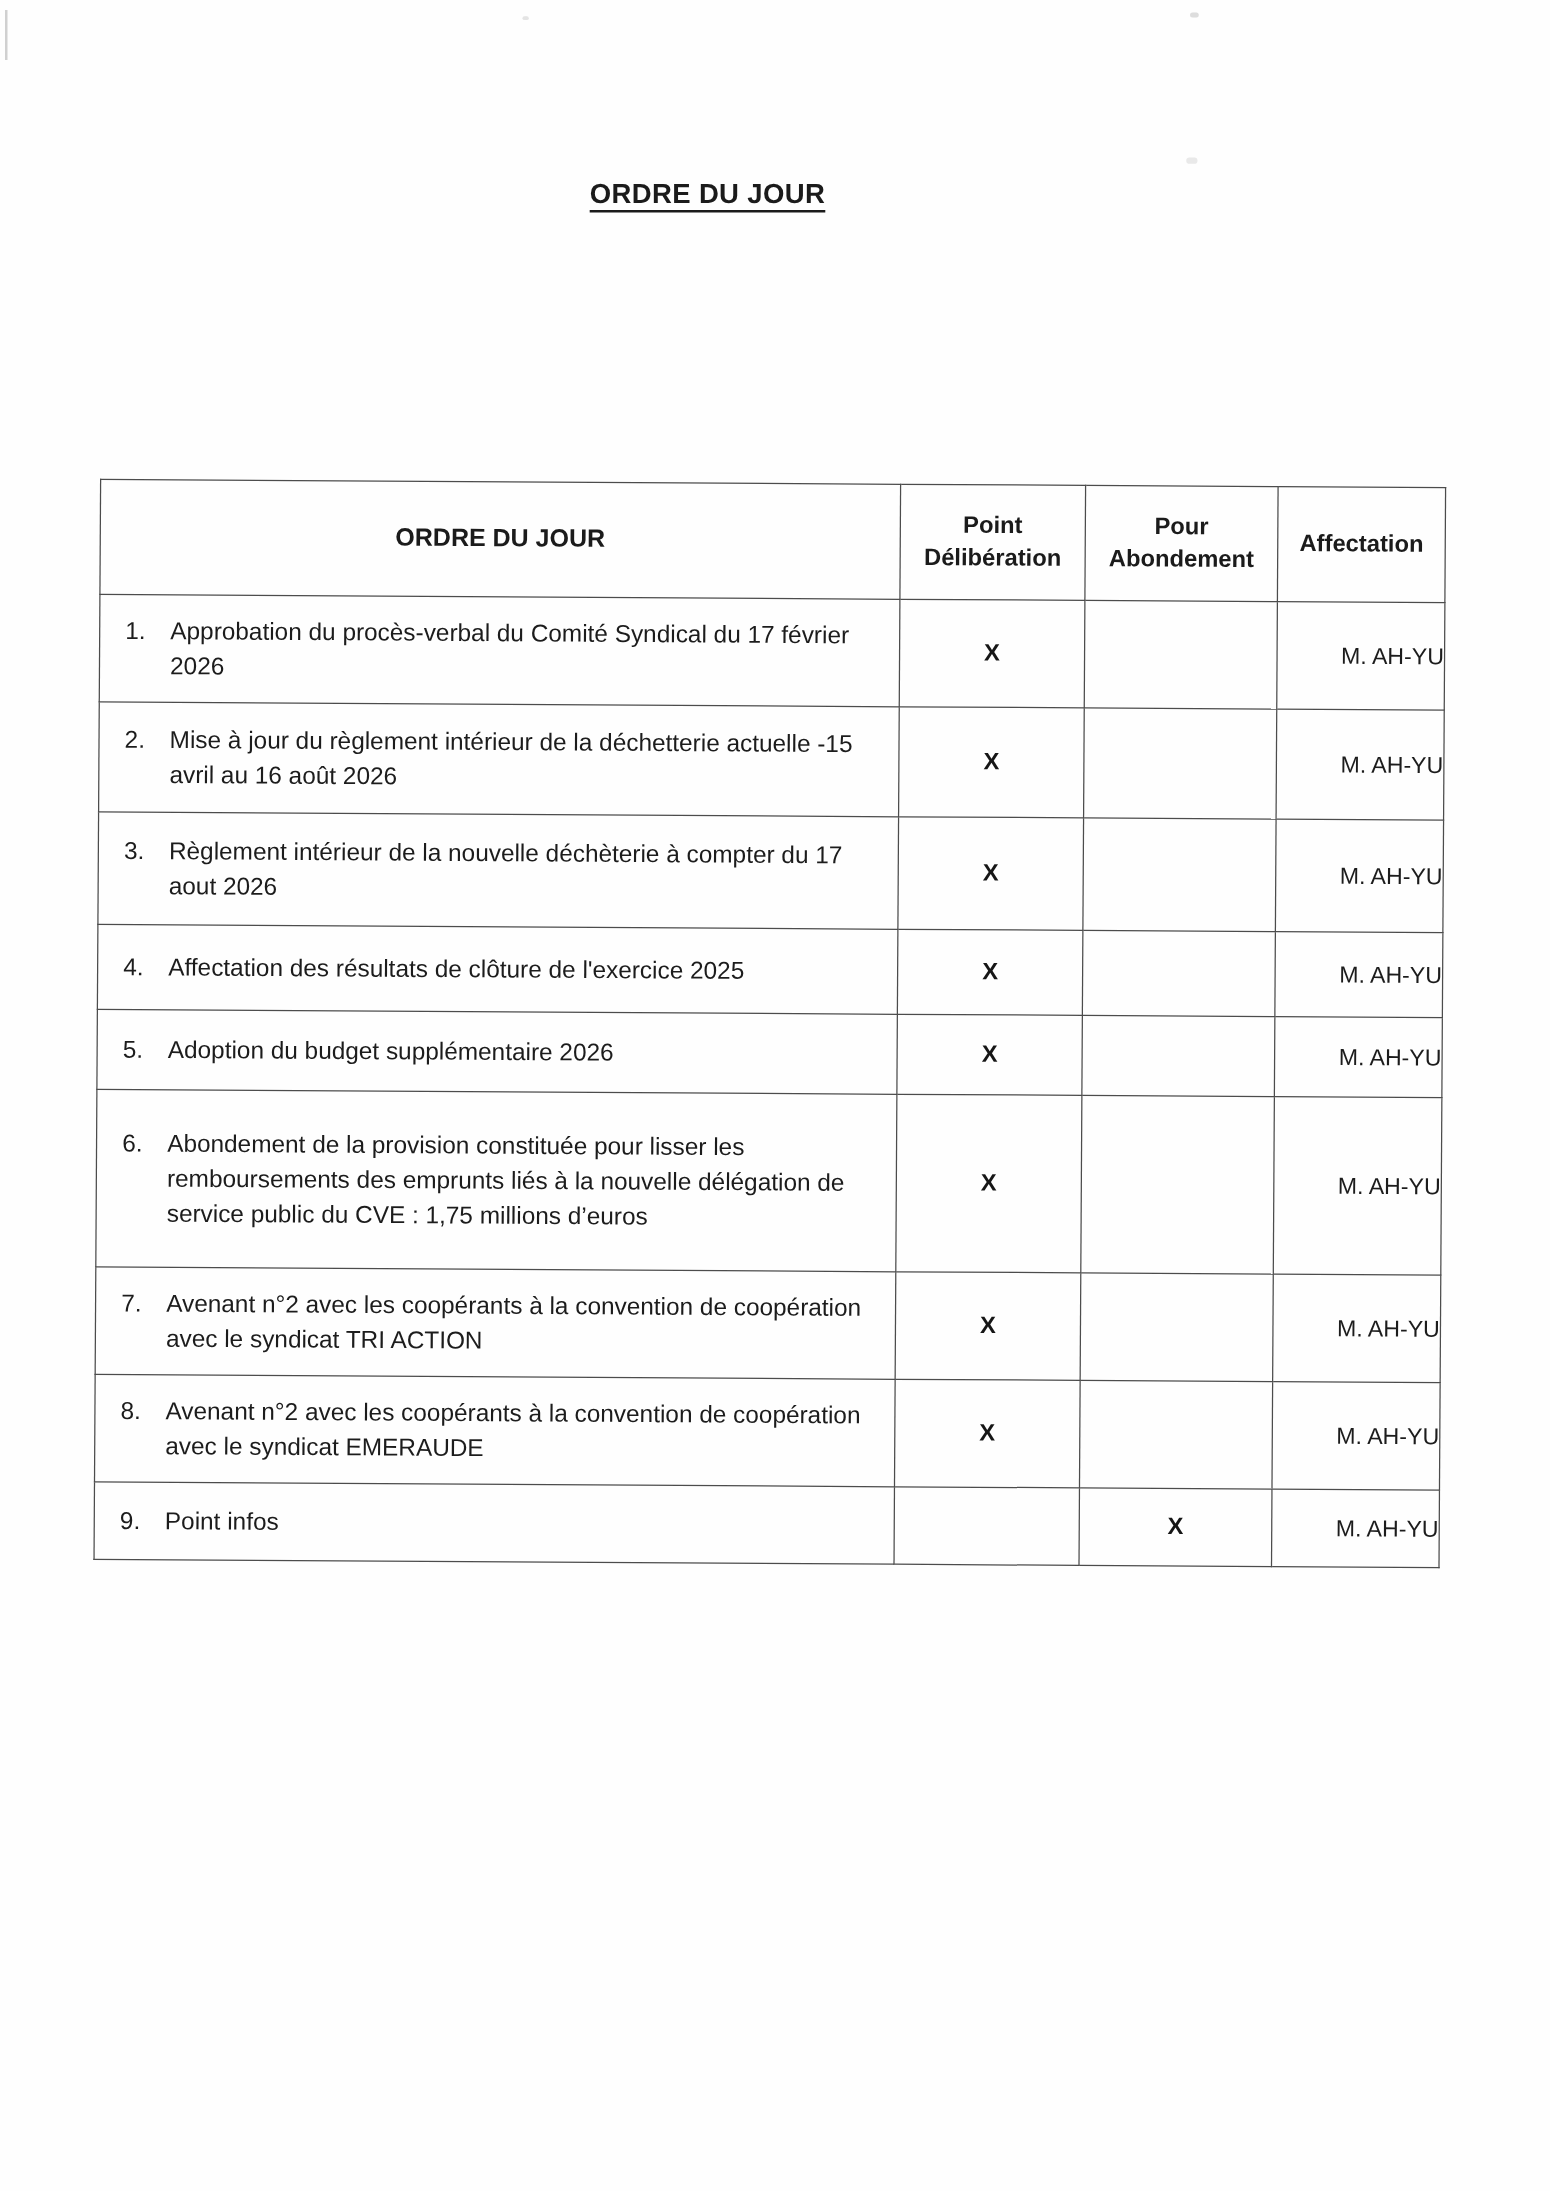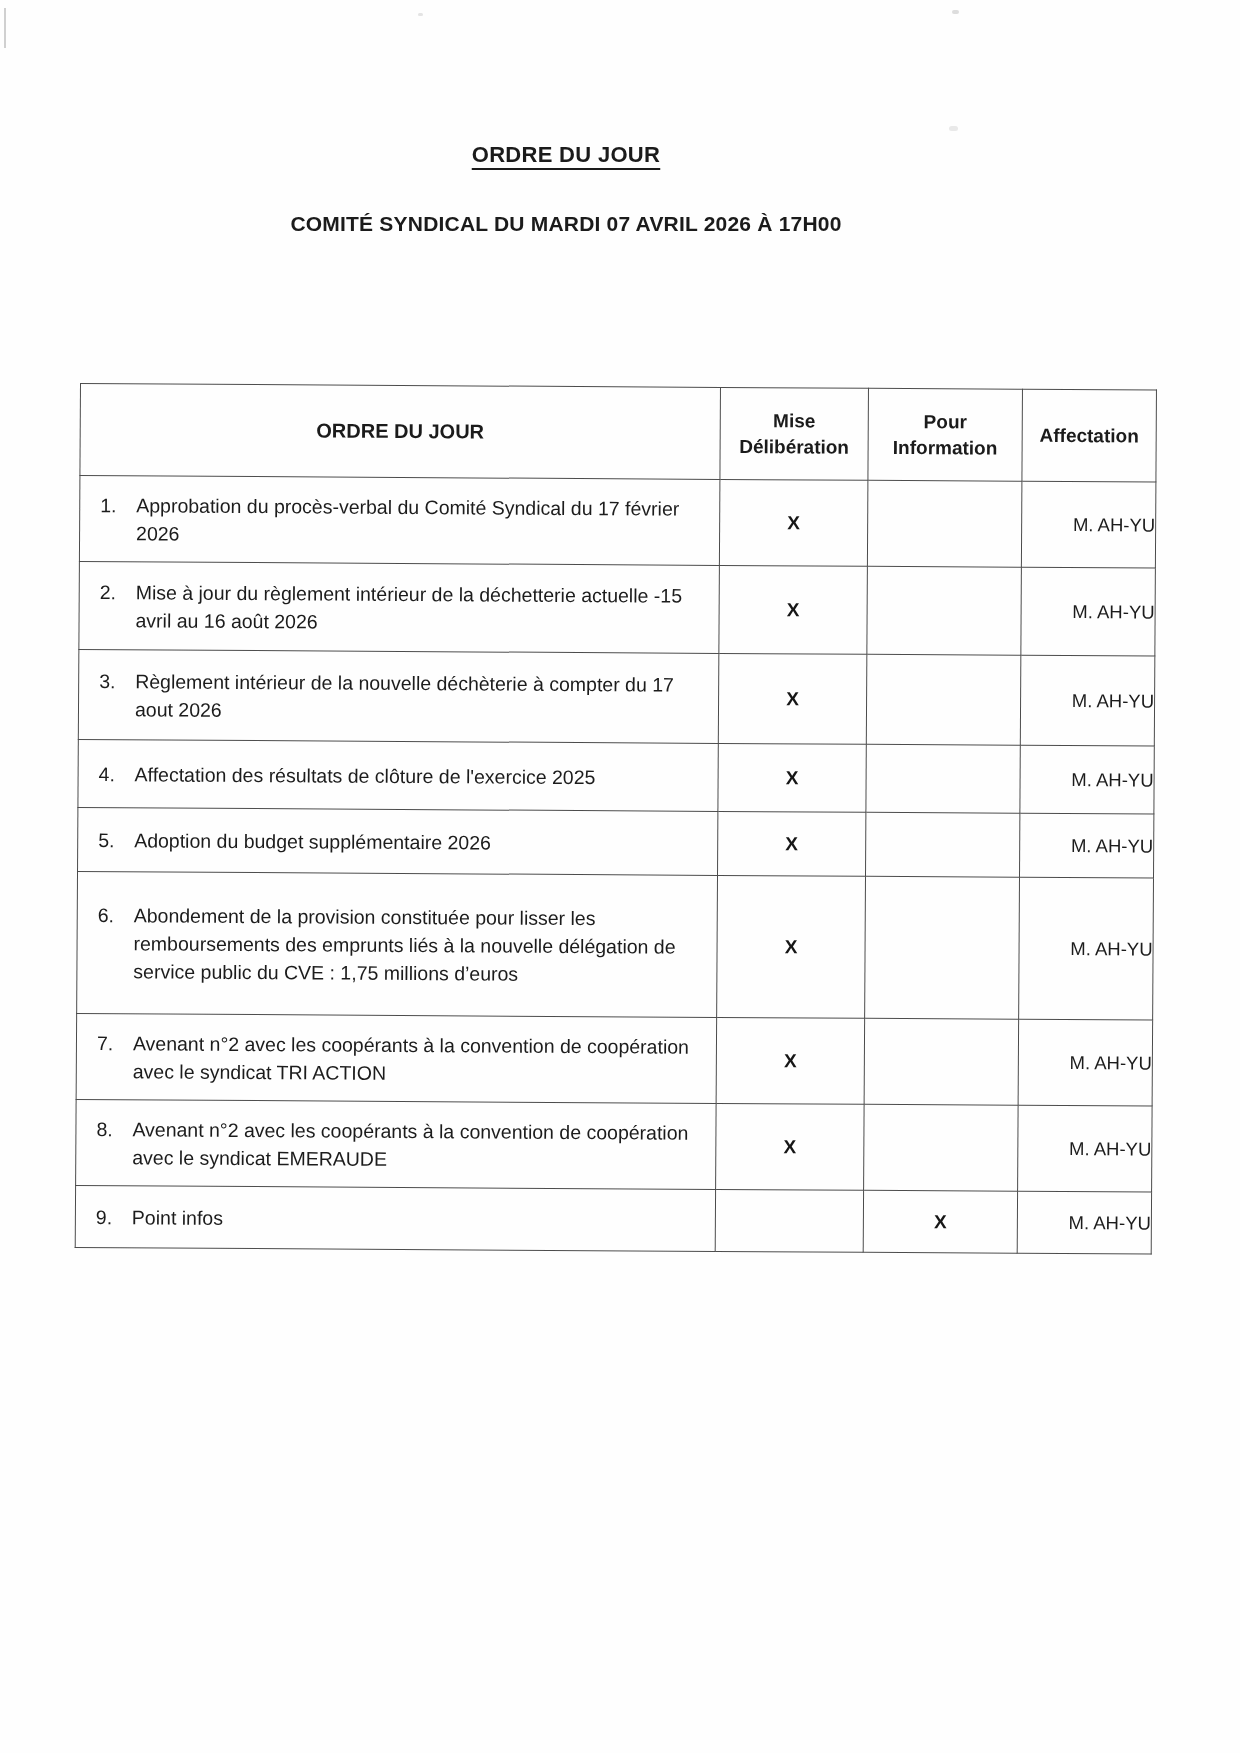--- a/index.html
+++ b/index.html
@@ -118,36 +118,35 @@
 </head>
 <body>
 
 <div class="artifact a1"></div>
 <div class="artifact a2"></div>
 <div class="artifact a3"></div>
 <div class="artifact a4"></div>
 
 <div class="head-block">
   <div class="doc-title">ORDRE DU JOUR</div>
-  <div class="doc-subtitle">COMITÉ SYNDICAL DU MARDI 07 AVRIL 2026 À 17H00</div>
 </div>
 
 <div class="table-wrap">
   <table class="agenda-table">
     <colgroup>
       <col class="c-item">
         <col class="c-delib">
         <col class="c-info">
         <col class="c-interv">
     </colgroup>
     <tbody>
       <tr class="hrow">
         <th class="th-item">ORDRE DU JOUR</th>
-        <th>Mise Délibération</th>
-        <th>Pour Information</th>
+        <th>Point Délibération</th>
+        <th>Pour Abondement</th>
         <th>Affectation</th>
       </tr>
 
       <tr class="row-1">
         <td class="cell-item">
           <div class="item-flex">
             <span class="item-num">1.</span>
             <span class="item-text">Approbation du procès-verbal du Comité Syndical du 17 février 2026</span>
           </div>
         </td>

